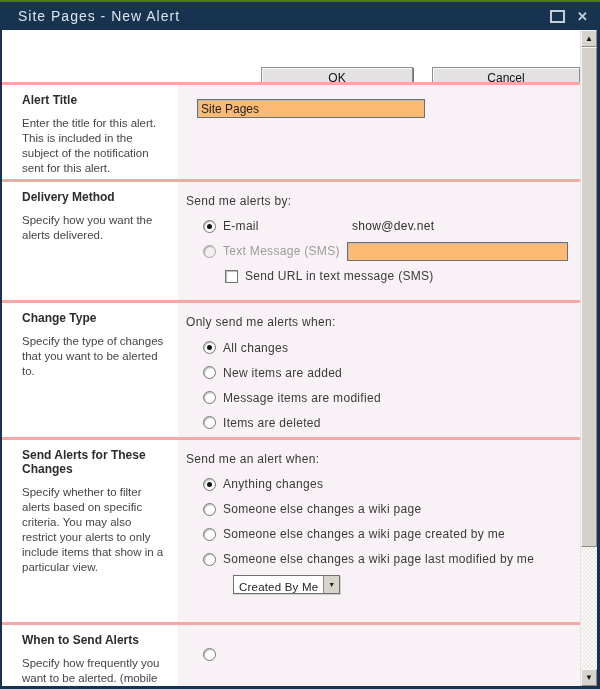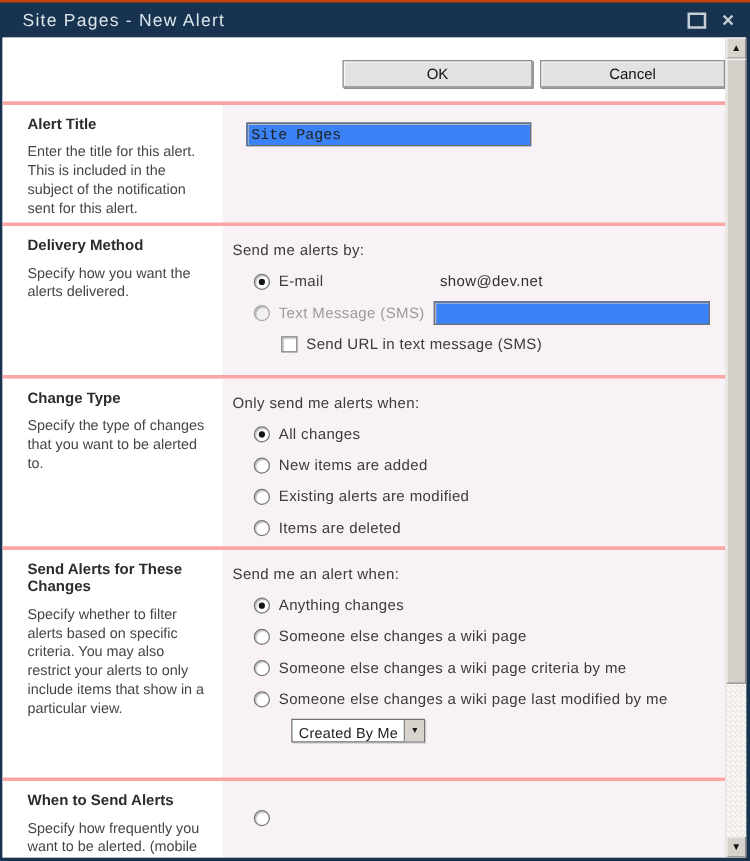--- a/index.html
+++ b/index.html
@@ -9,43 +9,43 @@
     background:#fff;
   }
   .dialog{
     position:relative;width:600px;height:689px;box-sizing:border-box;
     background:#17334f;
   }
   
   .titlebar{
     position:absolute;top:0;left:0;right:0;height:30px;
     background:linear-gradient(180deg,#2a4burb 0,#1c2a39 0%,#20303f 45%,#273b4d 80%,#2d4659 100%);
-    border-top:2px solid #c2410c;
+    border-top:2px solid #4d7c0f;
     box-sizing:border-box;
     display:flex;align-items:center;
     color:#d9e2ea;
   }
   .titlebar .title{
     margin-left:18px;font-size:14px;letter-spacing:1px;color:#dde5ec;
   }
   .winbtns{margin-left:auto;display:flex;align-items:center;gap:12px;margin-right:12px;}
   .maxbtn{width:11px;height:9px;border:2px solid #c6cfd7;display:inline-block;}
   .closebtn{font-size:13px;font-weight:bold;color:#c6cfd7;line-height:1;}
   
   .frame{
     position:absolute;top:30px;left:2px;right:3px;bottom:3px;
     background:#fff;display:flex;overflow:hidden;
     box-shadow:inset 1px 0 0 #9db6cd;
   }
   .main{width:578px;display:flex;flex-direction:column;overflow:hidden;background:#fff;}
   
   .btnrow{
     height:52px;box-sizing:border-box;background:#fff;
-    display:flex;justify-content:flex-end;align-items:flex-start;gap:6px;
-    padding-top:18px;
+    display:flex;justify-content:flex-end;align-items:flex-start;gap:19px;
+    padding-top:37px;
   }
   .btn{
     height:22px;font-family:"Liberation Sans",sans-serif;font-size:12px;color:#111;
     background:#e3e1e1;border:1px solid #8e8e8e;border-radius:0;
     box-shadow:1px 1px 0 #6f6f6f, inset 1px 1px 0 #f8f8f8;
     display:flex;align-items:center;justify-content:center;box-sizing:border-box;
   }
   .btn.ok{width:152px;}
   .btn.cancel{width:148px;}
   
@@ -71,22 +71,22 @@
   }
   .radio.checked::after{content:"";position:absolute;left:3px;top:3px;width:5px;height:5px;
     background:#141414;border-radius:50%;}
   .radio.disabled{border-color:#a6a6a6;background:#f2f0f0;}
   .lbl-disabled{color:#9d9a9c;}
   .checkbox{
     width:11px;height:11px;border:1px solid #757575;background:#fff;flex-shrink:0;
     box-shadow:inset 1px 1px 1px rgba(0,0,0,.28);
   }
   .ti{
-    box-sizing:border-box;height:19px;border:1px solid #6f6f6f;background:#3b82f6;
-    font-family:Liberation Mono, monospace;font-size:12px;color:#222;padding:1px 3px;
+    box-sizing:border-box;height:19px;border:1px solid #6f6f6f;background:#fdba74;
+    font-family:Liberation Sans, sans-serif;font-size:12px;color:#222;padding:1px 3px;
     box-shadow:inset 1px 1px 0 #b9b9b9;
   }
   .title-input{width:228px;margin:2px 0 0 11px;display:block;}
   .sms-input{flex:1;min-width:0;margin-right:2px;}
   .dm-label{width:122px;}
   .email-val{color:#2f2f2f;}
   
   .dropdown{
     display:inline-flex;align-items:flex-end;margin:8px 0 0 47px;height:19px;
     border:1px solid #6f6f6f;background:#fff;box-sizing:border-box;
@@ -184,21 +184,21 @@
           <div class="ctl-row">
             <span class="radio checked"></span>
             <span>All changes</span>
           </div>
           <div class="ctl-row">
             <span class="radio"></span>
             <span>New items are added</span>
           </div>
           <div class="ctl-row">
             <span class="radio"></span>
-            <span>Existing alerts are modified</span>
+            <span>Message items are modified</span>
           </div>
           <div class="ctl-row">
             <span class="radio"></span>
             <span>Items are deleted</span>
           </div>
         </div>
       </div>
 
       <div class="section s4">
         <div class="sec-left">
@@ -210,21 +210,21 @@
           <div class="ctl-row">
             <span class="radio checked"></span>
             <span>Anything changes</span>
           </div>
           <div class="ctl-row">
             <span class="radio"></span>
             <span>Someone else changes a wiki page</span>
           </div>
           <div class="ctl-row">
             <span class="radio"></span>
-            <span>Someone else changes a wiki page criteria by me</span>
+            <span>Someone else changes a wiki page created by me</span>
           </div>
           <div class="ctl-row">
             <span class="radio"></span>
             <span>Someone else changes a wiki page last modified by me</span>
           </div>
           <div class="dropdown">
             <span class="dd-value">Created By Me</span>
             <span class="dd-btn">▼</span>
           </div>
         </div>

